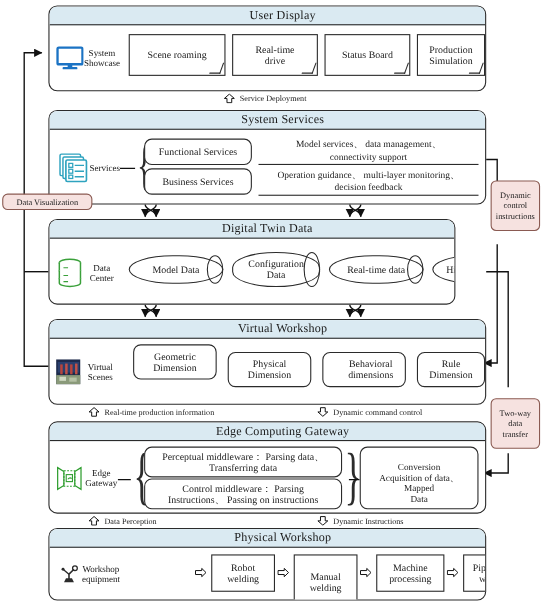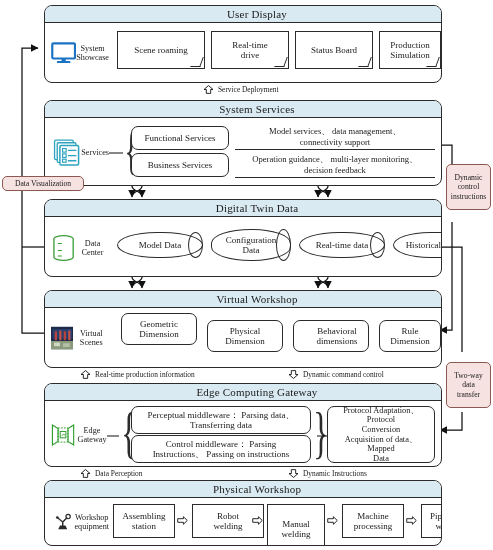--- a/index.html
+++ b/index.html
@@ -249,21 +249,21 @@
       </div>
       <div class="txtpanel" style="left:190px; top:34px; width:200px; height:26px;">
         <span>
           <span>Operation guidance、 multi-layer monitoring、</span><br>
           <span>decision feedback</span>
         </span>
       </div>
     </div>
   </div>
 
-  <div class="layer" style="left:44px; top:199px; width:398px; height:78px;">
+  <div class="layer" style="left:44px; top:199px; width:370px; height:78px;">
     <div class="layer-title">Digital Twin Data</div>
     <div class="layer-body" style="height:59px;">
       <div class="icon-col" style="top:5px; height:52px;">
         <svg class="icon-svg" width="30" height="32" viewBox="0 0 30 32">
           <g fill="#fff" stroke="#3aa03a" stroke-width="1.6">
             <ellipse cx="15" cy="5" rx="11.5" ry="3.8"></ellipse>
             <path d="M3.5,5 L3.5,13.5 A11.5,3.8 0 0 0 26.5,13.5 L26.5,5"></path>
             <path d="M3.5,13.5 L3.5,22 A11.5,3.8 0 0 0 26.5,22 L26.5,13.5"></path>
             <path d="M3.5,22 L3.5,27 A11.5,3.8 0 0 0 26.5,27 L26.5,22"></path>
           </g>
@@ -385,21 +385,21 @@
         </span>
       </div>
 
       <div class="brace" style="left:262px; top:4px; font-size:58px; line-height:.95; transform:scaleX(-.55);">{</div>
       <svg style="position:absolute; left:272px; top:33px;" width="10" height="4" viewBox="0 0 10 4">
         <line x1="0" y1="2" x2="10" y2="2" stroke="#111" stroke-width="1.2"></line>
       </svg>
 
       <div class="node round" style="left:282px; top:5px; width:108px; height:57px;">
         <span style="font-size:8.4px;">
-          <span>Protocol Adaptation、 Protocol</span><br>
+          <br>
           <span>Conversion</span><br>
           <span>Acquisition of data、 Mapped</span><br>
           <span>Data</span>
         </span>
       </div>
     </div>
   </div>
 
   <div class="gap-label" style="left:80px; top:469px;">
     <svg class="harrow" viewBox="0 0 12 10">
@@ -424,31 +424,25 @@
           <circle cx="19" cy="5" r="2.4" fill="none" stroke="#2b2b2b" stroke-width="1.3"></circle>
           <path d="M8,19 L18,19 L16,15 L10,15 Z" fill="#2b2b2b"></path>
           <circle cx="7" cy="6" r="1.5" fill="#2b2b2b"></circle>
         </svg>
         <div class="icon-cap">
           <div>Workshop</div>
           <div>equipment</div>
         </div>
       </div>
 
-      <div class="node" style="left:68px; top:6px; width:62px; height:34px;">
-        <span>
-          <span>Assembling</span><br>
-          <span>station</span>
-        </span>
-      </div>
       <svg class="step-arrow" style="left:132px; top:18px;" viewBox="0 0 12 10">
         <path d="M0.7,3 L7,3 L7,0.8 L11.3,5 L7,9.2 L7,7 L0.7,7 Z" fill="#fff" stroke="#111" stroke-width="1"></path>
       </svg>
 
-      <div class="node" style="left:147px; top:6px; width:72px; height:34px;">
+      <div class="node" style="left:147px; top:6px; width:58px; height:34px;">
         <span>
           <span>Robot</span><br>
           <span>welding</span>
         </span>
       </div>
       <svg class="step-arrow" style="left:207px; top:18px;" viewBox="0 0 12 10">
         <path d="M0.7,3 L7,3 L7,0.8 L11.3,5 L7,9.2 L7,7 L0.7,7 Z" fill="#fff" stroke="#111" stroke-width="1"></path>
       </svg>
 
       <div class="node" style="left:222px; top:6px; width:58px; height:50px;">

